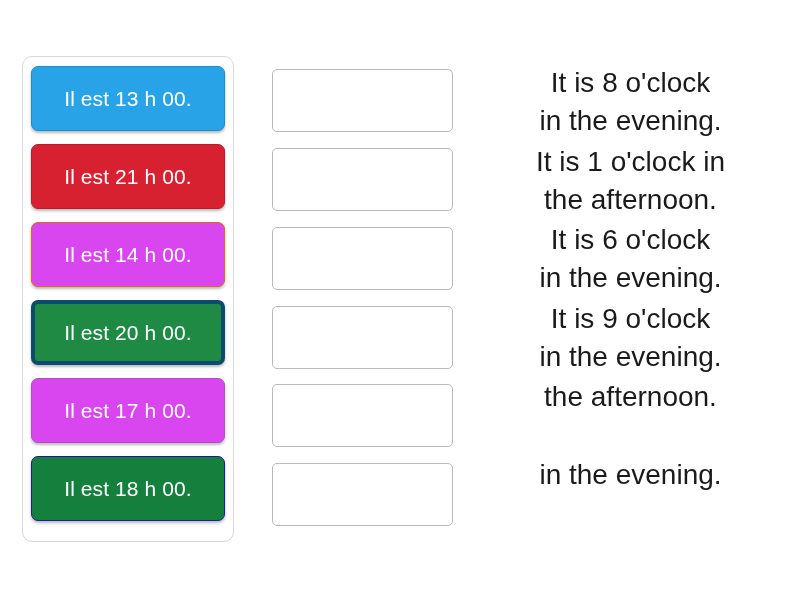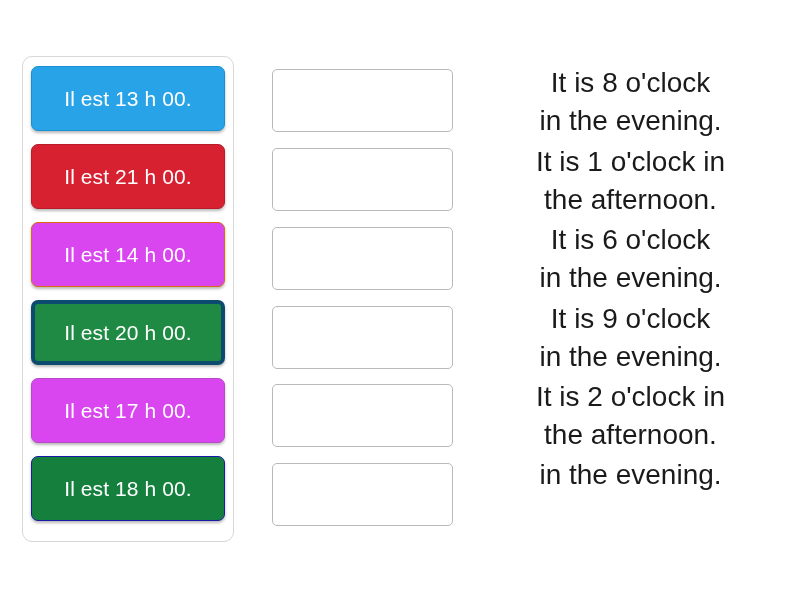--- a/index.html
+++ b/index.html
@@ -129,21 +129,20 @@
     <div>It is 6 o'clock</div>
     <div>in the evening.</div>
   </div>
 
   <div class="answer" style="top:300px;">
     <div>It is 9 o'clock</div>
     <div>in the evening.</div>
   </div>
 
   <div class="answer" style="top:378px;">
-    <div>It is 2 o'clock in</div>
     <div>the afternoon.</div>
   </div>
 
   <div class="answer" style="top:456px;">
     <div>in the evening.</div>
   </div>
 
 </div>
 
 </body></html>

